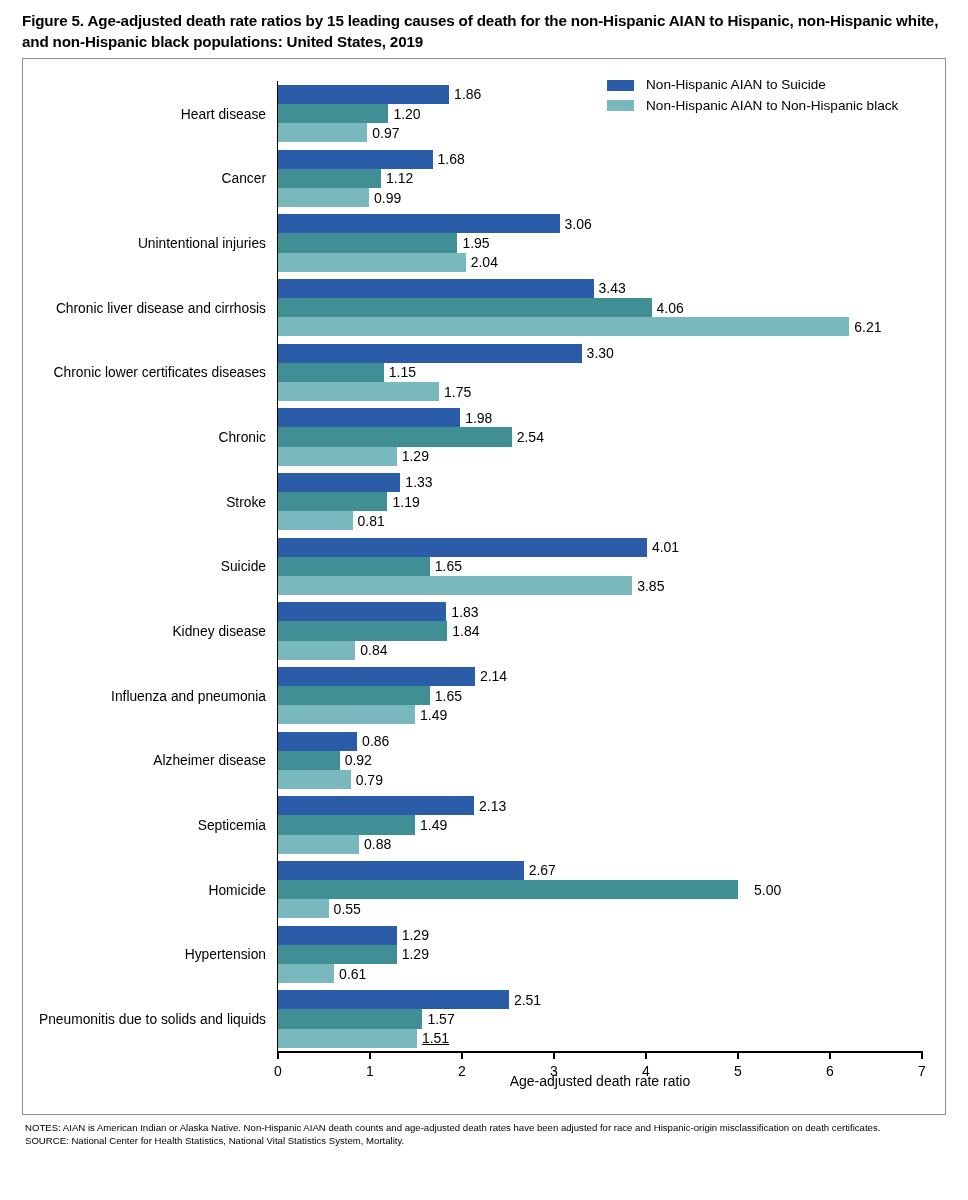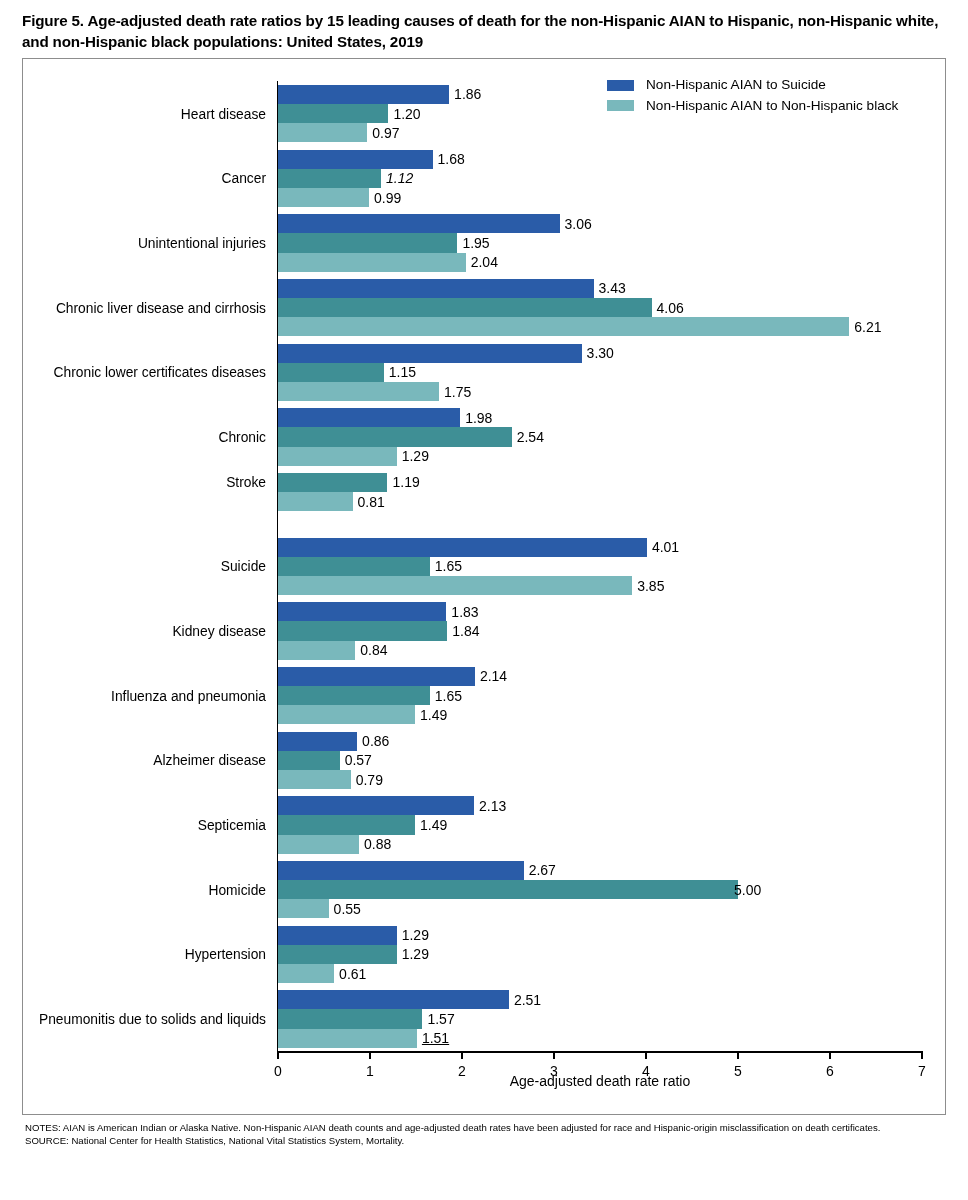--- a/index.html
+++ b/index.html
@@ -202,21 +202,21 @@
               <span class="bar-value" style="left: 89.24px;">0.97</span>
             </div>
           </div>
           <div class="group" style="top: 68.5533px; height: 57.6px;">
             <div class="bar-row">
               <div class="bar" style="width: 154.56px; background: rgb(42, 92, 168);"></div>
               <span class="bar-value" style="left: 154.56px;">1.68</span>
             </div>
             <div class="bar-row">
               <div class="bar" style="width: 103.04px; background: rgb(63, 143, 149);"></div>
-              <span class="bar-value" style="left: 103.04px; font-style: italic;">1.12</span>
+              <span class="bar-value" style="left: 103.04px;">1.12</span>
               <span class="cat-label">Cancer</span>
             </div>
             <div class="bar-row">
               <div class="bar" style="width: 91.08px; background: rgb(121, 184, 188);"></div>
               <span class="bar-value" style="left: 91.08px;">0.99</span>
             </div>
           </div>
           <div class="group" style="top: 133.22px; height: 57.6px;">
             <div class="bar-row">
               <div class="bar" style="width: 281.52px; background: rgb(42, 92, 168);"></div>
@@ -272,20 +272,24 @@
               <span class="bar-value" style="left: 233.68px;">2.54</span>
               <span class="cat-label">Chronic</span>
             </div>
             <div class="bar-row">
               <div class="bar" style="width: 118.68px; background: rgb(121, 184, 188);"></div>
               <span class="bar-value" style="left: 118.68px;">1.29</span>
             </div>
           </div>
           <div class="group" style="top: 391.887px; height: 57.6px;">
             <div class="bar-row">
+              <div class="bar" style="width: 122.36px; background: rgb(42, 92, 168);"></div>
+              <span class="bar-value" style="left: 122.36px;">1.33</span>
+            </div>
+            <div class="bar-row">
               <div class="bar" style="width: 109.48px; background: rgb(63, 143, 149);"></div>
               <span class="bar-value" style="left: 109.48px;">1.19</span>
               <span class="cat-label">Stroke</span>
             </div>
             <div class="bar-row">
               <div class="bar" style="width: 74.52px; background: rgb(121, 184, 188);"></div>
               <span class="bar-value" style="left: 74.52px;">0.81</span>
             </div>
           </div>
           <div class="group" style="top: 456.553px; height: 57.6px;">
@@ -333,21 +337,21 @@
               <span class="bar-value" style="left: 137.08px;">1.49</span>
             </div>
           </div>
           <div class="group" style="top: 650.553px; height: 57.6px;">
             <div class="bar-row">
               <div class="bar" style="width: 79.12px; background: rgb(42, 92, 168);"></div>
               <span class="bar-value" style="left: 79.12px;">0.86</span>
             </div>
             <div class="bar-row">
               <div class="bar" style="width: 61.64px; background: rgb(63, 143, 149);"></div>
-              <span class="bar-value" style="left: 61.64px;">0.57</span>
+              <span class="bar-value" style="left: 61.64px;">0.92</span>
               <span class="cat-label">Alzheimer disease</span>
             </div>
             <div class="bar-row">
               <div class="bar" style="width: 72.68px; background: rgb(121, 184, 188);"></div>
               <span class="bar-value" style="left: 72.68px;">0.79</span>
             </div>
           </div>
           <div class="group" style="top: 715.22px; height: 57.6px;">
             <div class="bar-row">
               <div class="bar" style="width: 195.96px; background: rgb(42, 92, 168);"></div>
@@ -363,21 +367,21 @@
               <span class="bar-value" style="left: 80.96px;">0.88</span>
             </div>
           </div>
           <div class="group" style="top: 779.887px; height: 57.6px;">
             <div class="bar-row">
               <div class="bar" style="width: 245.64px; background: rgb(42, 92, 168);"></div>
               <span class="bar-value" style="left: 245.64px;">2.67</span>
             </div>
             <div class="bar-row">
               <div class="bar" style="width: 460px; background: rgb(63, 143, 149);"></div>
-              <span class="bar-value" style="left: 451px;">5.00</span>
+              <span class="bar-value" style="left: 471px;">5.00</span>
               <span class="cat-label">Homicide</span>
             </div>
             <div class="bar-row">
               <div class="bar" style="width: 50.6px; background: rgb(121, 184, 188);"></div>
               <span class="bar-value" style="left: 50.6px;">0.55</span>
             </div>
           </div>
           <div class="group" style="top: 844.553px; height: 57.6px;">
             <div class="bar-row">
               <div class="bar" style="width: 118.68px; background: rgb(42, 92, 168);"></div>

